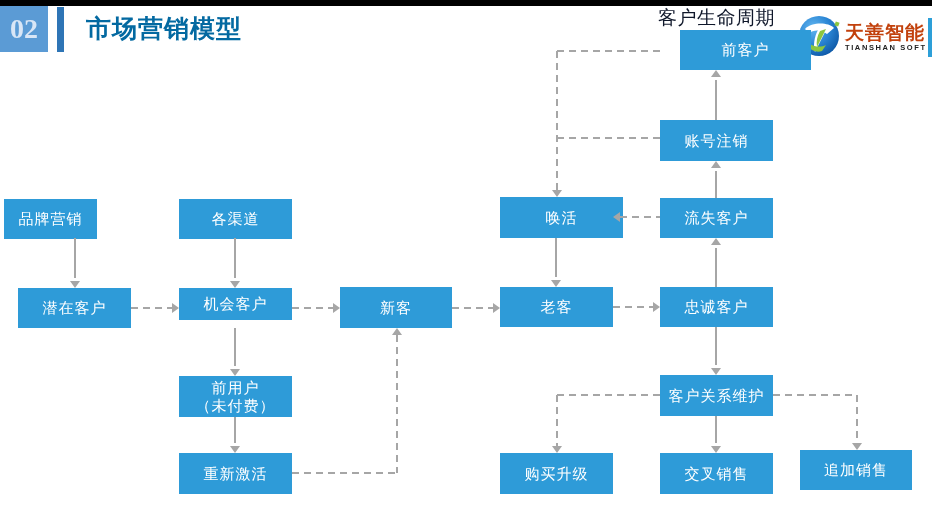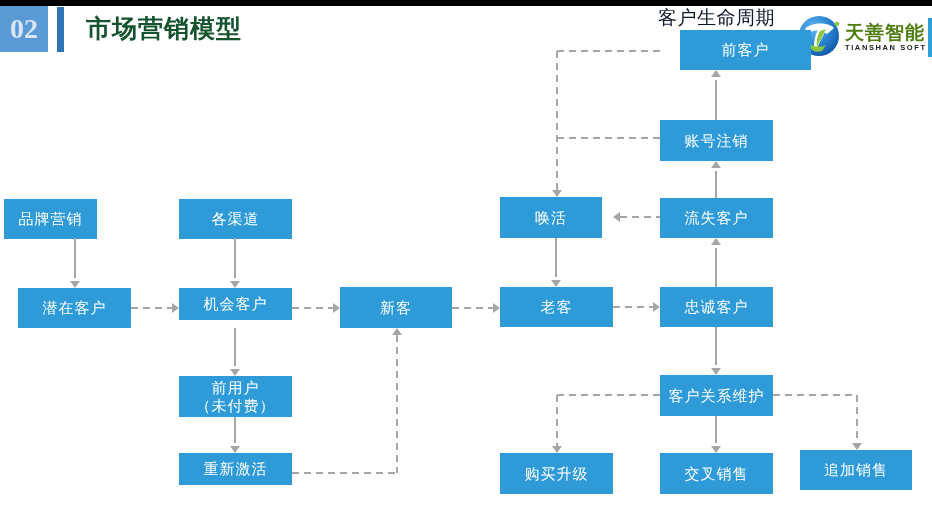--- a/index.html
+++ b/index.html
@@ -7,27 +7,27 @@
   #stage{position:relative;width:932px;height:530px;background:#ffffff;overflow:hidden;}
 
   .top-bar{position:absolute;left:0;top:0;width:932px;height:6px;background:#000000;}
 
   .badge{position:absolute;left:0;top:6px;width:48px;height:46px;background:#5b9bd5;
          display:flex;align-items:center;justify-content:center;
          font-family:"Liberation Serif","DejaVu Serif",serif;font-weight:bold;
          font-size:28px;color:#d9e6f6;}
   .accent-bar{position:absolute;left:57px;top:7px;width:7px;height:45px;background:#2e75b6;}
   .page-title{position:absolute;left:86px;top:12px;font-size:25px;font-weight:bold;
-              color:#14532d;letter-spacing:1px;}
+              color:#0369a1;letter-spacing:1px;}
   .annotation{position:absolute;left:658px;top:5px;font-size:19px;color:#0f172a;
               font-weight:500;letter-spacing:0.5px;}
 
   .logo{position:absolute;left:798px;top:13px;display:flex;align-items:center;}
   .logo-text{margin-left:3px;display:flex;flex-direction:column;align-items:flex-start;}
-  .logo-name{font-size:19px;font-weight:bold;color:#4d7c0f;letter-spacing:1px;line-height:20px;}
+  .logo-name{font-size:19px;font-weight:bold;color:#c2410c;letter-spacing:1px;line-height:20px;}
   .logo-sub{font-size:7.5px;font-weight:bold;color:#222;letter-spacing:1.6px;line-height:9px;}
   .edge-accent{position:absolute;left:928px;top:18px;width:4px;height:39px;background:#2d9fd8;}
 
   .node{position:absolute;background:#2e9bd8;color:#ffffff;display:flex;flex-direction:column;
         align-items:center;justify-content:center;font-size:15px;letter-spacing:1px;
         line-height:18px;text-align:center;}
 
   .seg{position:absolute;}
   .seg.h{height:2px;}
   .seg.v{width:2px;}
@@ -82,27 +82,27 @@
       <div class="node" style="left: 179px; top: 199px; width: 113px; height: 40px;">
         <span>各渠道</span>
       </div>
       <div class="node" style="left: 179px; top: 288px; width: 113px; height: 32px;">
         <span>机会客户</span>
       </div>
       <div class="node" style="left: 179px; top: 376px; width: 113px; height: 41px;">
         <span>前用户</span>
         <span>（未付费）</span>
       </div>
-      <div class="node" style="left: 179px; top: 453px; width: 113px; height: 32px; text-align: right;">
+      <div class="node" style="left: 179px; top: 453px; width: 113px; height: 41px; text-align: right;">
         <span>重新激活</span>
       </div>
       <div class="node" style="left: 340px; top: 287px; width: 112px; height: 41px;">
         <span>新客</span>
       </div>
-      <div class="node" style="left: 500px; top: 197px; width: 102px; height: 41px;">
+      <div class="node" style="left: 500px; top: 197px; width: 123px; height: 41px;">
         <span>唤活</span>
       </div>
       <div class="node" style="left: 500px; top: 287px; width: 113px; height: 40px;">
         <span>老客</span>
       </div>
       <div class="node" style="left: 500px; top: 453px; width: 113px; height: 41px;">
         <span>购买升级</span>
       </div>
       <div class="node" style="left: 680px; top: 30px; width: 131px; height: 40px;">
         <span>前客户</span>

